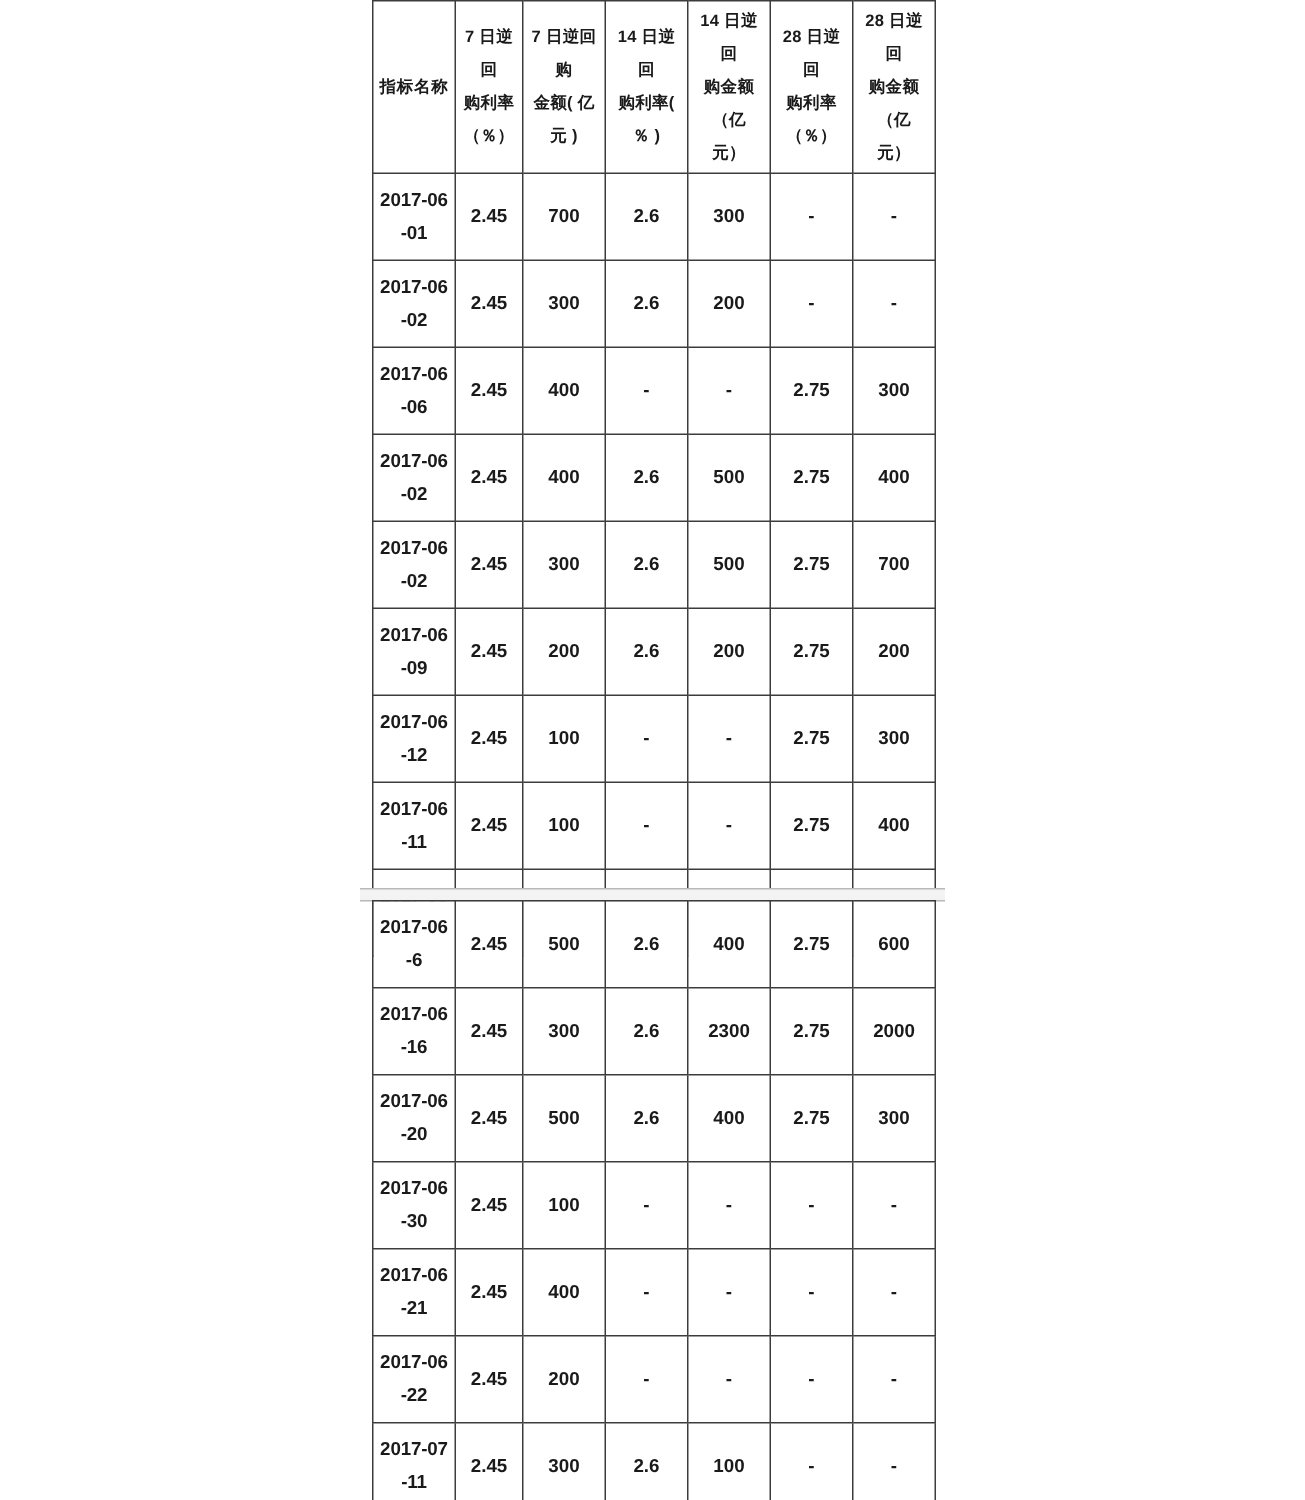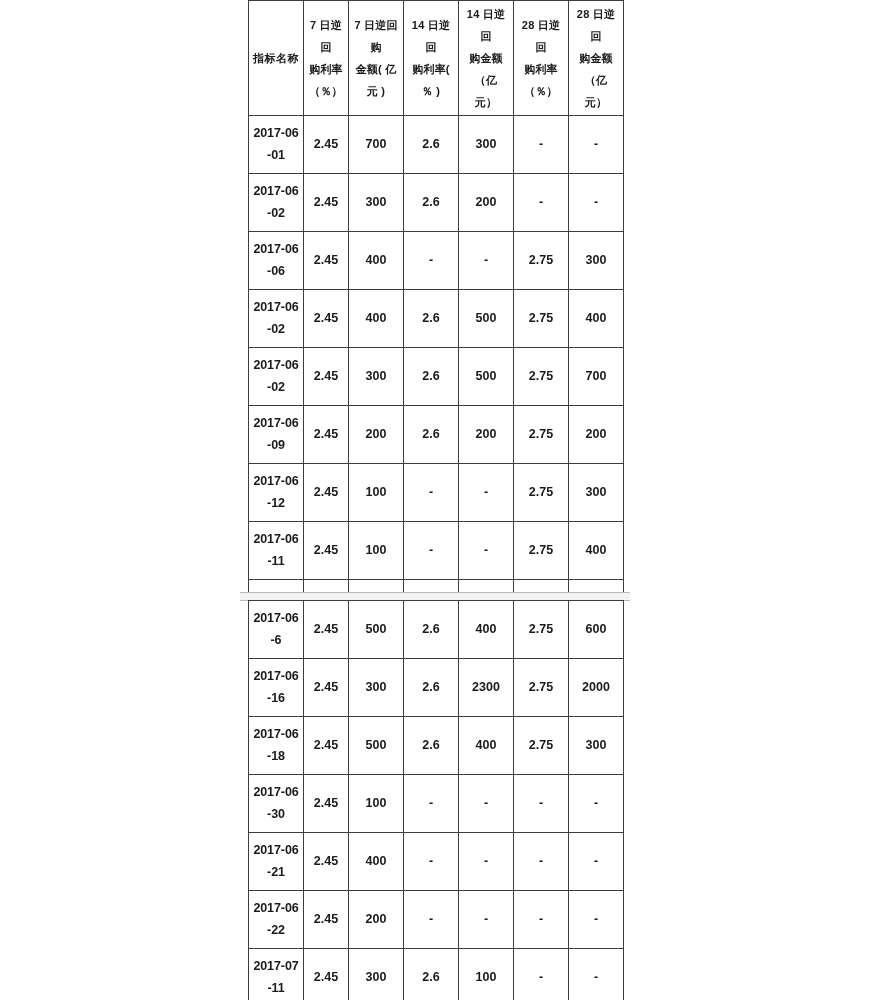--- a/index.html
+++ b/index.html
@@ -284,21 +284,21 @@
           <td class="val-red">2.45</td>
           <td class="val-black">300</td>
           <td class="val-red">2.6</td>
           <td class="val-black">2300</td>
           <td class="val-red">2.75</td>
           <td class="val-black">2000</td>
         </tr>
         <tr>
           <td class="cell-date">
             <span class="date-line">2017-06</span>
-            <span class="date-line">-18</span>
+            <span class="date-line">-20</span>
           </td>
           <td class="val-red">2.45</td>
           <td class="val-black">500</td>
           <td class="val-red">2.6</td>
           <td class="val-black">400</td>
           <td class="val-red">2.75</td>
           <td class="val-black">300</td>
         </tr>
         <tr>
           <td class="cell-date">

